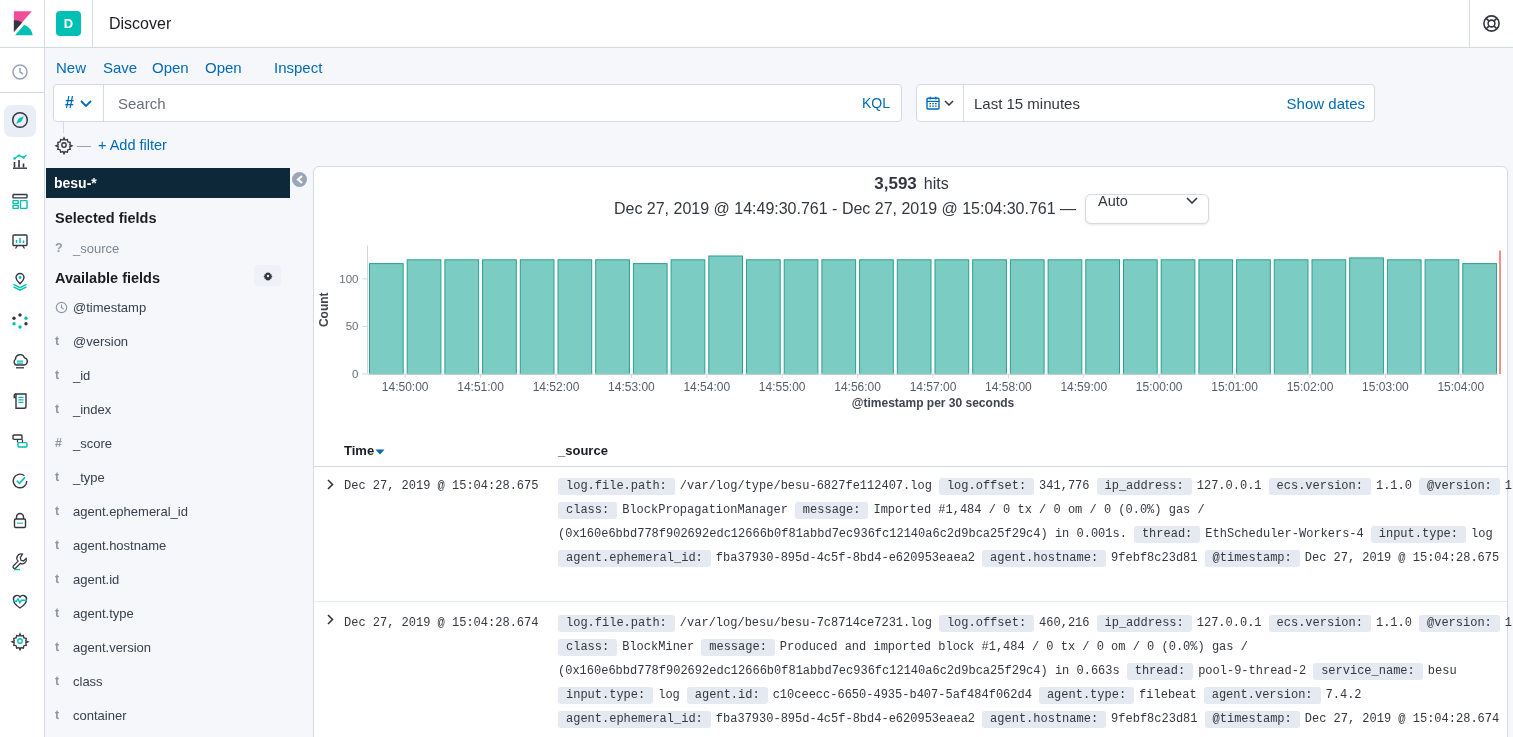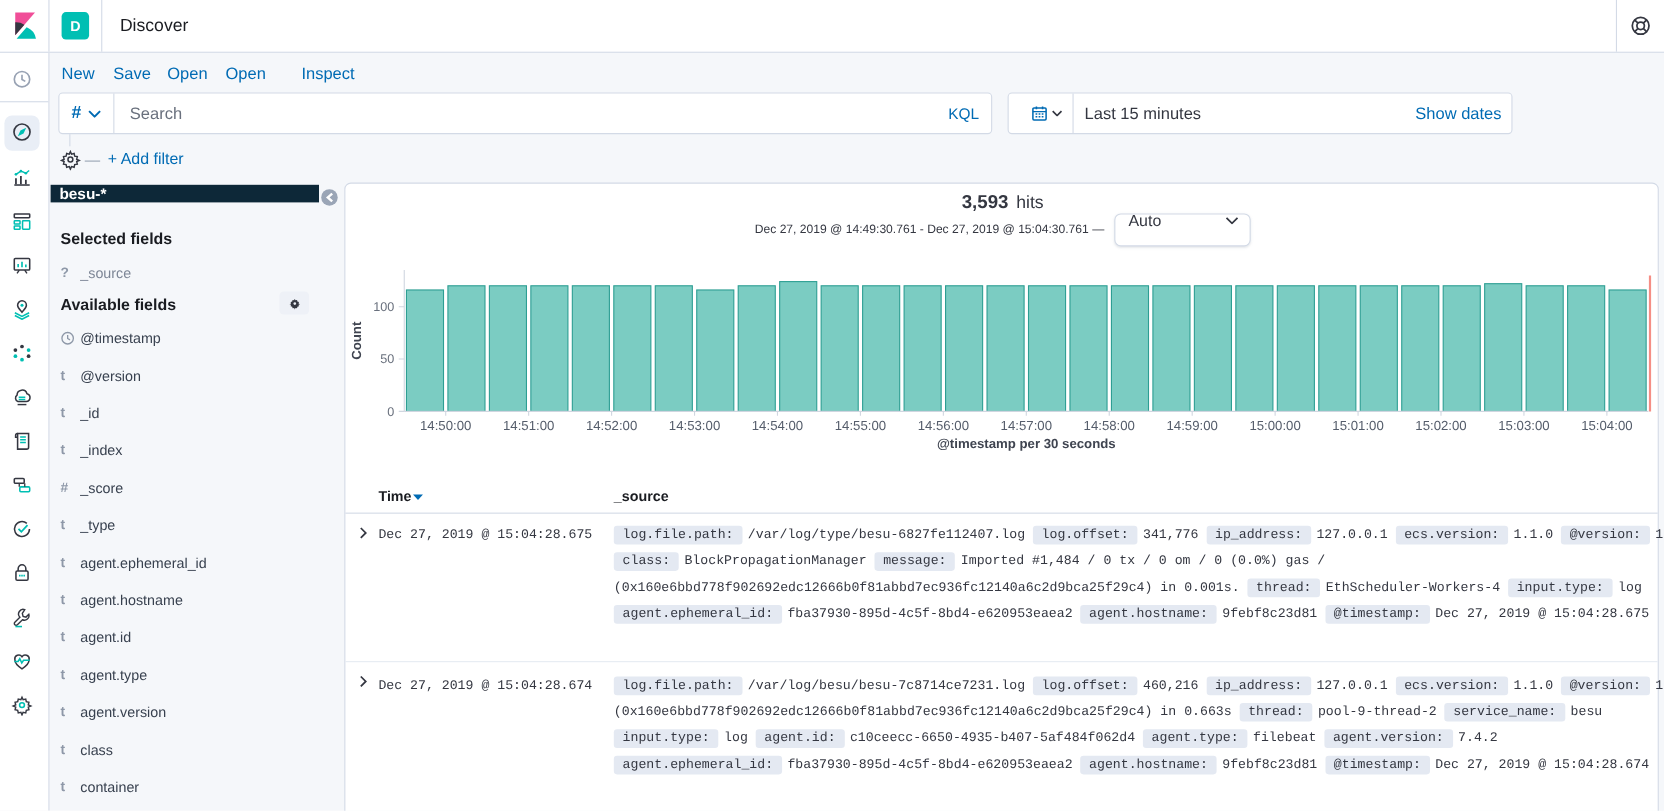--- a/index.html
+++ b/index.html
@@ -41,50 +41,50 @@
 
   
   #querybar{position:absolute;left:53px;top:84px;width:849px;height:38px;background:#fff;border:1px solid var(--border);border-radius:4px;display:flex;align-items:stretch;}
   #querybar .qb-left{width:50px;border-right:1px solid var(--border);display:flex;align-items:center;justify-content:center;gap:6px;}
   #querybar .qb-hash{color:var(--blue);font-size:16px;font-weight:700;}
   #querybar .qb-input{flex:1;display:flex;align-items:center;padding-left:14px;font-size:15px;color:#69707d;}
   #querybar .qb-kql{display:flex;align-items:center;padding-right:11px;font-size:14px;font-weight:500;color:var(--blue);cursor:pointer;}
   #qb-stem{position:absolute;left:63px;top:122px;width:1px;height:11px;background:var(--border);}
 
   
-  #datepicker{position:absolute;left:916px;top:84px;width:459px;height:38px;background:#fff;border:1px solid var(--border);border-radius:4px;display:flex;align-items:stretch;padding-left:12px;}
+  #datepicker{position:absolute;left:916px;top:84px;width:459px;height:38px;background:#fff;border:1px solid var(--border);border-radius:4px;display:flex;align-items:stretch;}
   #datepicker .dp-left{width:47px;border-right:1px solid var(--border);display:flex;align-items:center;justify-content:center;gap:4px;}
   #datepicker .dp-value{flex:1;display:flex;align-items:center;padding-left:10px;font-size:15px;color:var(--dark);}
   #datepicker .dp-showdates{display:flex;align-items:center;padding-right:9px;font-size:15px;font-weight:500;color:var(--blue);cursor:pointer;}
 
   
   #refresh-btn{position:absolute;left:1390px;top:84px;width:118px;height:38px;border-radius:6px;background:var(--btn-blue);color:#fff;display:flex;align-items:center;justify-content:center;gap:8px;font-size:15px;font-weight:600;cursor:pointer;border:none;}
 
   
   #filter-gear{position:absolute;left:54px;top:135px;width:20px;height:20px;cursor:pointer;}
   #filter-dash{position:absolute;left:77px;top:137px;font-size:14px;color:#98a2b3;}
   #add-filter{position:absolute;left:98px;top:137px;font-size:14.5px;font-weight:500;color:var(--blue);cursor:pointer;text-align:right;}
 
   
-  #index-pattern{position:absolute;left:46px;top:168px;width:244px;height:16px;background:var(--navy);color:#fff;display:flex;align-items:center;padding-left:8px;font-size:14px;font-weight:700;cursor:pointer;}
+  #index-pattern{position:absolute;left:46px;top:168px;width:244px;height:30px;background:var(--navy);color:#fff;display:flex;align-items:center;padding-left:8px;font-size:14px;font-weight:700;cursor:pointer;}
   #collapse-btn{position:absolute;left:292px;top:172px;width:15px;height:15px;border-radius:50%;background:#9aa5b6;display:flex;align-items:center;justify-content:center;cursor:pointer;}
   .fp-heading{position:absolute;left:55px;font-size:14.5px;font-weight:700;color:var(--near-black);}
   #fp-gear-btn{position:absolute;left:254px;top:265px;width:27px;height:21px;border-radius:4px;background:#eef1f7;display:flex;align-items:center;justify-content:center;cursor:pointer;}
   .field-row{position:absolute;left:55px;width:225px;height:20px;display:flex;align-items:center;cursor:pointer;}
   .field-icon{width:18px;font-size:12.5px;font-weight:700;color:#8e98a8;flex:0 0 18px;}
   .field-name{font-size:13px;color:#38414f;}
   .field-name.muted{color:#7d8696;}
 
   
   #doc-panel{position:absolute;left:313px;top:166px;width:1195px;height:820px;background:#fff;border:1px solid var(--border);border-radius:6px;}
   #hits-row{position:absolute;left:0;top:7px;width:1195px;display:flex;justify-content:center;align-items:baseline;gap:7px;}
   #hits-count{font-size:17px;font-weight:700;color:var(--dark);}
   #hits-label{font-size:16px;color:var(--dark);}
   #interval-row{position:absolute;left:0;top:27px;width:1195px;height:30px;display:flex;justify-content:center;align-items:center;gap:9px;}
-  #time-range{font-size:11px;color:var(--dark);}
+  #time-range{font-size:16px;color:var(--dark);}
   #interval-select{width:124px;height:30px;background:#fff;border:1px solid var(--border);border-radius:6px;box-shadow:0 1px 2px rgba(152,162,179,.25);display:flex;align-items:center;justify-content:space-between;padding:0 10px 17px 12px;cursor:pointer;}
   #interval-select span{font-size:14.5px;color:var(--dark);}
 
   #chart-svg{position:absolute;left:0;top:0;}
 
   
   #tbl-header{position:absolute;left:0;top:276px;width:1193px;height:23px;}
   #tbl-header .th-time{position:absolute;left:30px;top:0;font-size:13px;font-weight:700;color:var(--near-black);cursor:pointer;}
   #tbl-header .th-caret{position:absolute;left:61px;top:6px;}
   #tbl-header .th-source{position:absolute;left:244px;top:0;font-size:13px;font-weight:700;color:var(--near-black);}
@@ -491,20 +491,21 @@
         </div>
         <div class="doc-row" style="top: 435px; height: 240px;">
           <div class="expand-toggle">
             <svg width="7" height="11" viewBox="0 0 7 11">
               <path d="M1 1l4.5 4.5L1 10" fill="none" stroke="#343741" stroke-width="1.6"></path>
             </svg>
           </div>
           <div class="doc-time" style="top: 9px;">Dec 27, 2019 @ 15:04:28.674</div>
           <div class="doc-source" style="top: 9px;">
             <div class="src-line"><span class="k">log.file.path:</span><span class="v">/var/log/besu/besu-7c8714ce7231.log</span><span class="k">log.offset:</span><span class="v">460,216</span><span class="k">ip_address:</span><span class="v">127.0.0.1</span><span class="k">ecs.version:</span><span class="v">1.1.0</span><span class="k">@version:</span><span class="v">1</span></div>
+            <div class="src-line"><span class="k">class:</span><span class="v">BlockMiner</span><span class="k">message:</span><span class="v">Produced and imported block #1,484 / 0 tx / 0 om / 0 (0.0%) gas /</span></div>
             <div class="src-line"><span class="v">(0x160e6bbd778f902692edc12666b0f81abbd7ec936fc12140a6c2d9bca25f29c4) in 0.663s</span><span class="k">thread:</span><span class="v">pool-9-thread-2</span><span class="k">service_name:</span><span class="v">besu</span></div>
             <div class="src-line"><span class="k">input.type:</span><span class="v">log</span><span class="k">agent.id:</span><span class="v">c10ceecc-6650-4935-b407-5af484f062d4</span><span class="k">agent.type:</span><span class="v">filebeat</span><span class="k">agent.version:</span><span class="v">7.4.2</span></div>
             <div class="src-line"><span class="k">agent.ephemeral_id:</span><span class="v">fba37930-895d-4c5f-8bd4-e620953eaea2</span><span class="k">agent.hostname:</span><span class="v">9febf8c23d81</span><span class="k">@timestamp:</span><span class="v">Dec 27, 2019 @ 15:04:28.674</span></div>
           </div>
         </div>
       </div>
   </div>
 
 </div>
 

